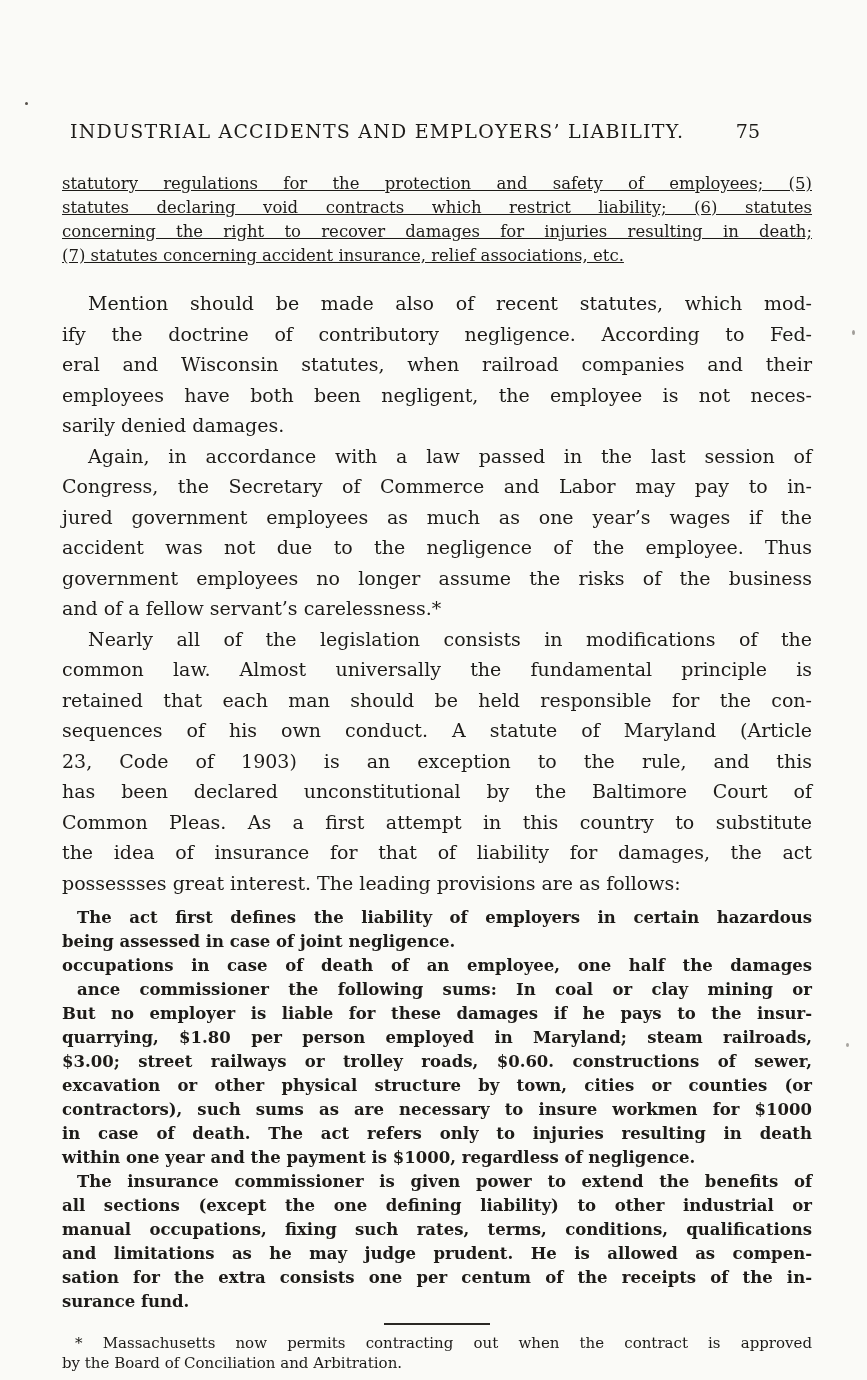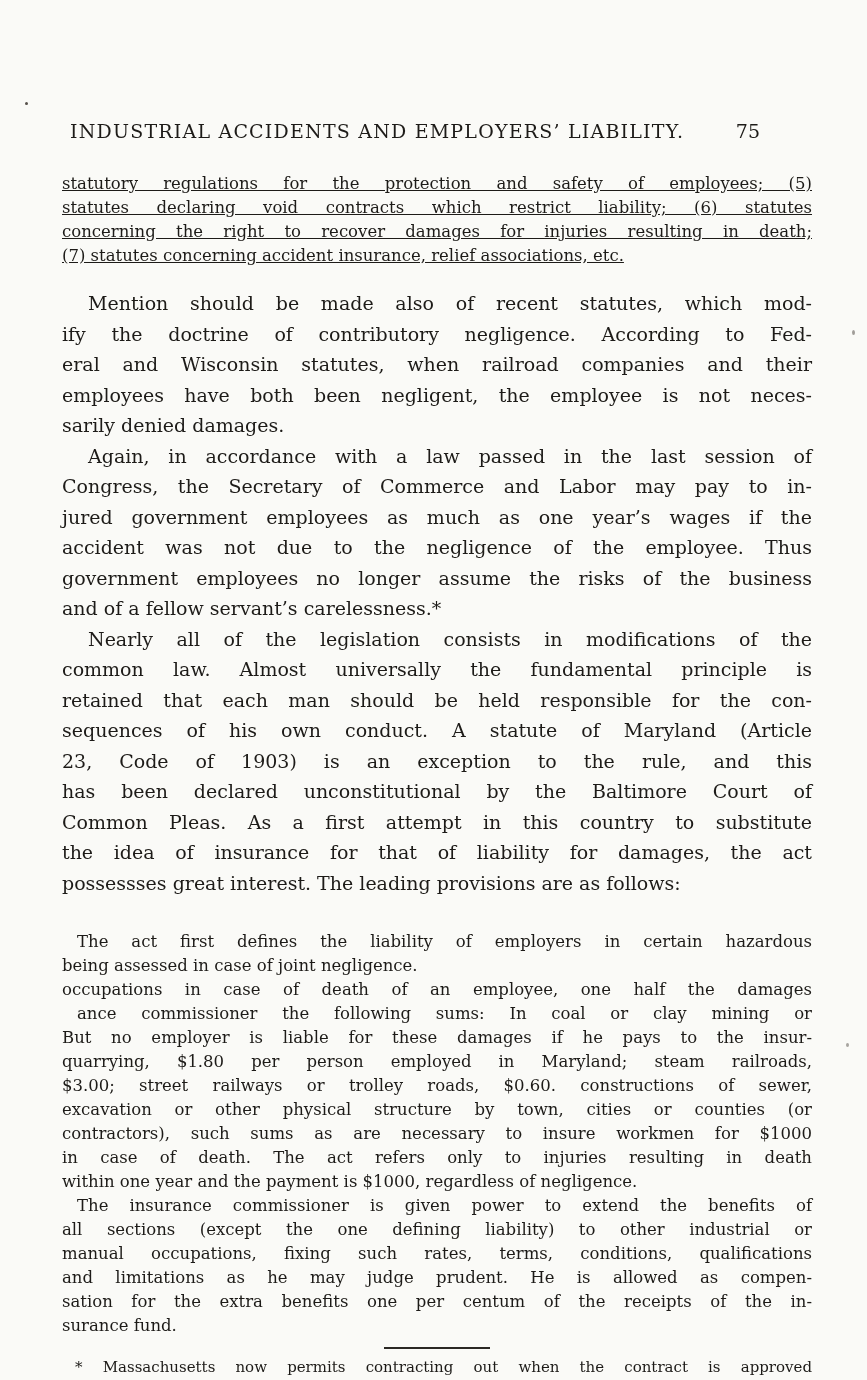--- a/index.html
+++ b/index.html
@@ -61,21 +61,22 @@
   .body-block {
     margin-top: 20px;
     font-size: 19px;
     line-height: 30.5px;
   }
   .body-block .para .line:first-child {
     text-indent: 26px;
   }
   
   .excerpt-block {
-    margin-top: 32px;
+    margin-top: 8px;
+    font-weight: bold;
   }
   .excerpt-block .para .line:first-child {
     text-indent: 15px;
   }
   
   .footnote-rule {
     margin-top: 9px;
     width: 106px;
     border: 0;
     border-top: 2px solid #2a2824;
@@ -162,21 +163,21 @@
         <div class="line">excavation or other physical structure by town, cities or counties (or</div>
         <div class="line">contractors), such sums as are necessary to insure workmen for $1000</div>
         <div class="line">in case of death.  The act refers only to injuries resulting in death</div>
         <div class="line line-last">within one year and the payment is $1000, regardless of negligence.</div>
       </div>
       <div class="para">
         <div class="line">The insurance commissioner is given power to extend the benefits of</div>
         <div class="line">all sections (except the one defining liability) to other industrial or</div>
         <div class="line">manual occupations, fixing such rates, terms, conditions, qualifications</div>
         <div class="line">and limitations as he may judge prudent.  He is allowed as compen-</div>
-        <div class="line">sation for the extra benefits one per centum of the receipts of the in-</div>
+        <div class="line">sation for the extra consists one per centum of the receipts of the in-</div>
         <div class="line line-last">surance fund.</div>
       </div>
     </div>
 
   <hr class="footnote-rule">
 
   <div class="footnote-block">
       <div class="line">* Massachusetts now permits contracting out when the contract is approved</div>
       <div class="line line-last">by the Board of Conciliation and Arbitration.</div>
     </div>

